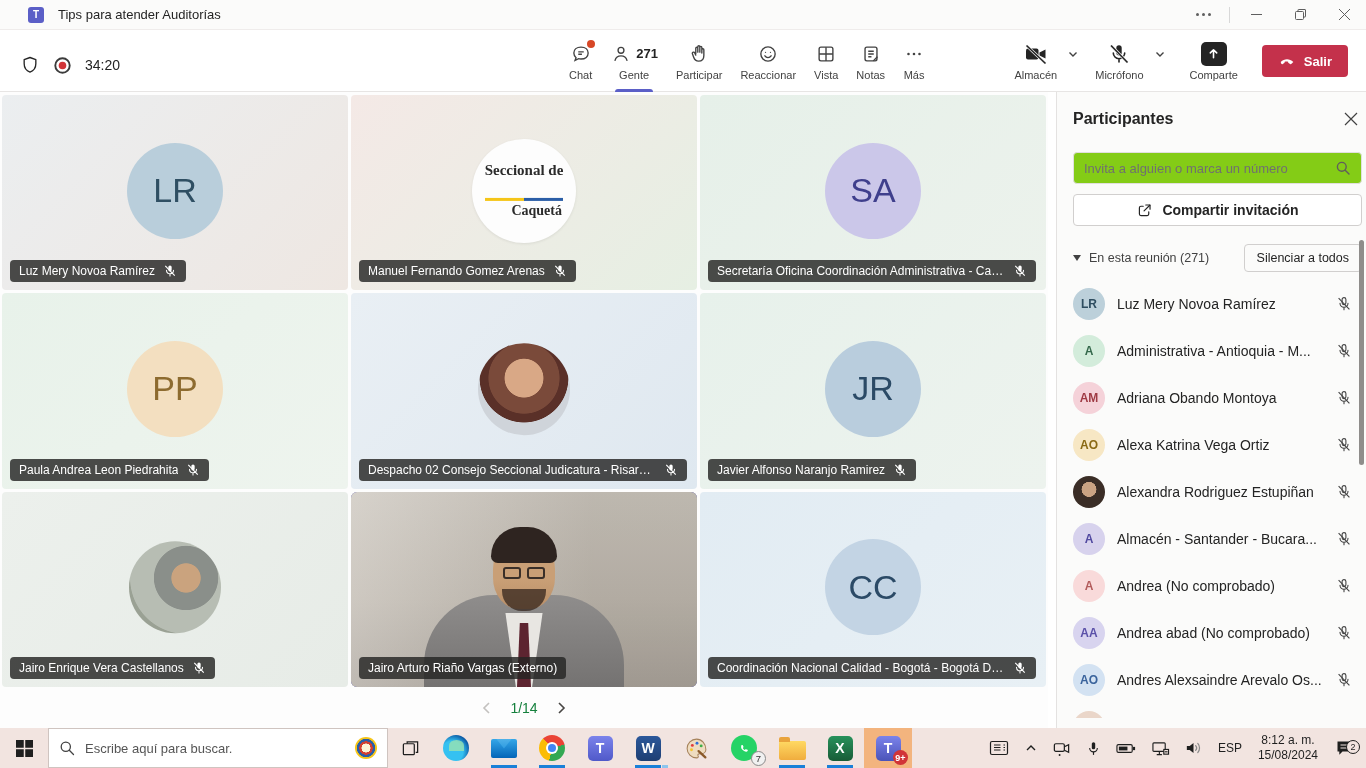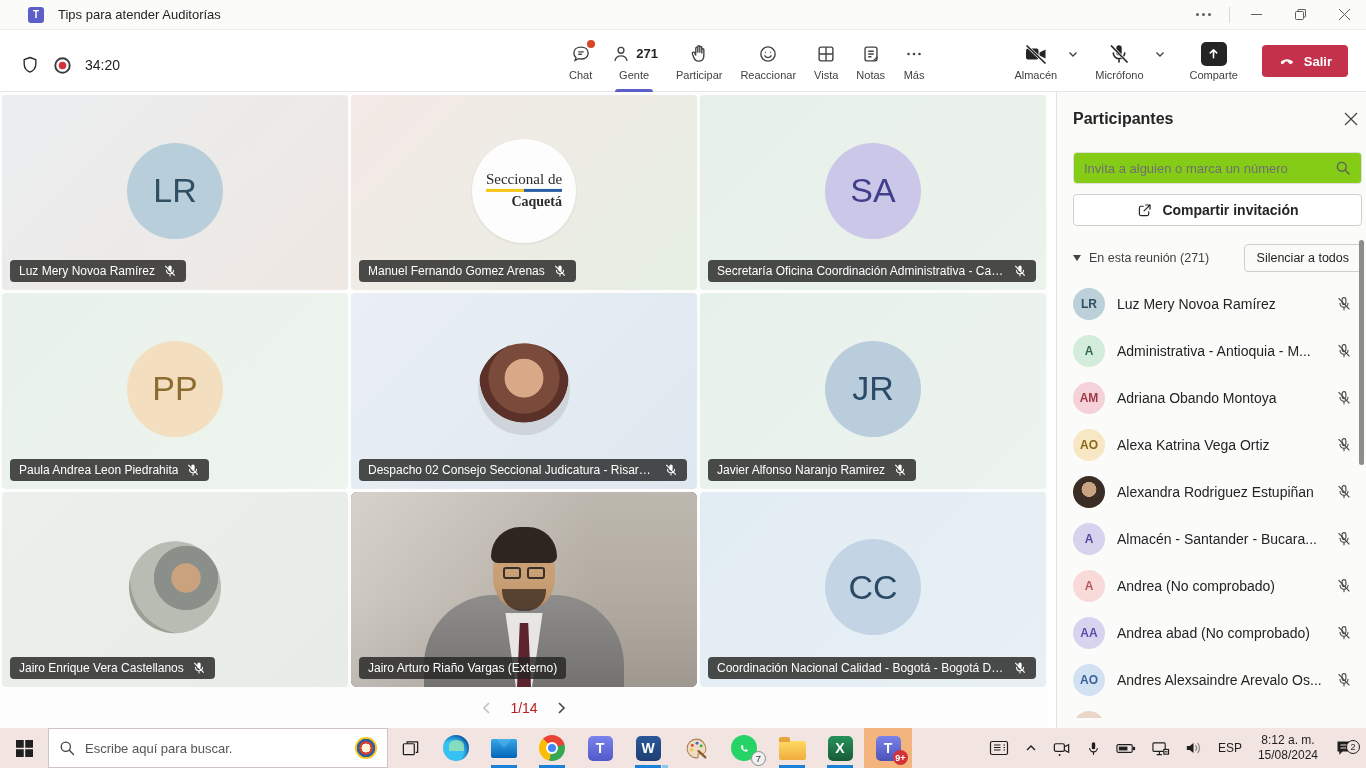--- a/index.html
+++ b/index.html
@@ -37,40 +37,40 @@
   .share-btn .lbl{font-size:11px;color:#424242;margin-top:3px;}
   .leave-btn{margin-left:14px;height:32px;padding:0 16px;background:#c4314b;border:none;border-radius:4px;color:#fff;font-size:13px;font-weight:bold;display:flex;align-items:center;gap:8px;cursor:pointer;font-family:inherit;}
 
   
   #stage{position:absolute;left:0;top:92px;width:1048px;height:636px;background:#fdfdfd;}
   #grid{position:absolute;left:2px;top:3px;width:1044px;height:592px;display:grid;grid-template-columns:repeat(3,1fr);grid-template-rows:repeat(3,1fr);gap:3px;}
   .tile{position:relative;border-radius:4px;overflow:hidden;}
   .tile.active{outline:2.5px solid #5b5fc7;outline-offset:-2.5px;border-radius:6px;}
   .tile-avatar{position:absolute;left:50%;top:50%;transform:translate(-50%,-52%);width:96px;height:96px;border-radius:50%;display:none;align-items:center;justify-content:center;font-size:34px;font-weight:500;}
   .tile-logo{position:absolute;left:50%;top:50%;transform:translate(-50%,-52%);width:104px;height:104px;border-radius:50%;background:#fdfdfd;display:none;flex-direction:column;align-items:center;justify-content:center;box-shadow:0 1px 3px rgba(0,0,0,.08);font-family:"Liberation Serif","DejaVu Serif",serif;}
-  .logo-l1{font-size:15px;font-weight:normal;color:#2b2b2b;border-bottom:3px solid;border-image:linear-gradient(90deg,#f5c518 50%,#2b5ea7 50%) 1;padding-bottom:1px;}
+  .logo-l1{font-size:15px;font-weight:bold;color:#2b2b2b;border-bottom:3px solid;border-image:linear-gradient(90deg,#f5c518 50%,#2b5ea7 50%) 1;padding-bottom:19px;}
   .logo-l2{font-size:14px;font-weight:bold;color:#2b2b2b;margin-top:2px;align-self:flex-end;margin-right:14px;}
   .tile-photo{position:absolute;left:50%;top:50%;transform:translate(-50%,-52%);width:92px;height:92px;border-radius:50%;display:none;overflow:hidden;}
   .ph-woman{background:radial-gradient(circle at 50% 38%,#d9a886 0 26%,#7a4a3a 27% 48%,#5a3028 49% 60%,#cfd4da 61%);}
   .ph-man{background:radial-gradient(circle at 62% 40%,#caa37e 0 18%,#8a8f8a 19% 40%,#b7bdb3 41% 70%,#9aa194 71%);}
   .tile-video{position:absolute;inset:0;display:none;background:linear-gradient(180deg,#c9c3ba 0%,#bdb6ac 55%,#a9a299 100%);}
   .v-wall{position:absolute;left:0;top:0;width:100%;height:100%;background:linear-gradient(90deg,rgba(255,255,255,.25),rgba(0,0,0,.06) 70%);}
   .v-body{position:absolute;left:50%;bottom:-18px;transform:translateX(-50%);width:200px;height:110px;border-radius:70px 70px 0 0;background:linear-gradient(180deg,#8f8d8c,#6f6d6c);}
   .v-shirt{position:absolute;left:50%;bottom:0;transform:translateX(-50%);width:58px;height:74px;background:#e8e6e2;clip-path:polygon(18% 0,82% 0,64% 100%,36% 100%);}
   .v-tie{position:absolute;left:50%;bottom:0;transform:translateX(-50%);width:14px;height:64px;background:#5d2430;clip-path:polygon(20% 0,80% 0,100% 100%,0 100%);}
   .v-head{position:absolute;left:50%;bottom:78px;transform:translateX(-50%);width:62px;height:74px;border-radius:46% 46% 42% 42%;background:linear-gradient(180deg,#c99f76 60%,#b98f68);}
   .v-hair{position:absolute;left:50%;bottom:124px;transform:translateX(-50%);width:66px;height:36px;border-radius:34px 34px 8px 8px;background:#2e2420;}
   .v-beard{position:absolute;left:50%;bottom:76px;transform:translateX(-50%);width:44px;height:22px;border-radius:0 0 20px 20px;background:rgba(52,38,30,.75);}
   .v-glasses{position:absolute;left:50%;bottom:108px;transform:translateX(-50%);display:flex;gap:6px;}
   .v-glasses i{width:18px;height:12px;border:2px solid #3a2f28;border-radius:3px;}
   .name-chip{position:absolute;left:8px;bottom:8px;max-width:calc(100% - 18px);background:rgba(37,36,35,.82);border-radius:4px;padding:4px 9px;display:flex;align-items:center;gap:8px;color:#fff;}
   .chip-text{font-size:12px;white-space:nowrap;overflow:hidden;text-overflow:ellipsis;}
   .chip-mic{flex:0 0 auto;color:#fff;}
   #pager{position:absolute;left:0;top:598px;width:1048px;height:36px;display:flex;align-items:center;justify-content:center;gap:16px;}
-  #pager .pg-txt{font-size:14px;color:#b91c1c;}
+  #pager .pg-txt{font-size:14px;color:#15803d;}
 
   
   #panel{position:absolute;left:1056px;top:92px;width:310px;height:636px;background:#fbfbfa;border-left:1px solid #e4e2e1;overflow:hidden;}
   .pn-inner{padding:16px 4px 0 16px;}
   .pn-head{display:flex;align-items:center;justify-content:space-between;}
   .pn-title{font-size:16px;font-weight:bold;color:#242424;}
   .pn-close{padding:4px;cursor:pointer;}
   .pn-search{margin-top:22px;height:32px;background:#84cc16;border:1px solid #e1dfde;border-radius:4px;display:flex;align-items:center;padding:0 10px;}
   .pn-search input{flex:1;border:none;outline:none;font-size:13px;color:#424242;background:transparent;font-family:inherit;}
   .pn-search input::placeholder{color:#707070;}

